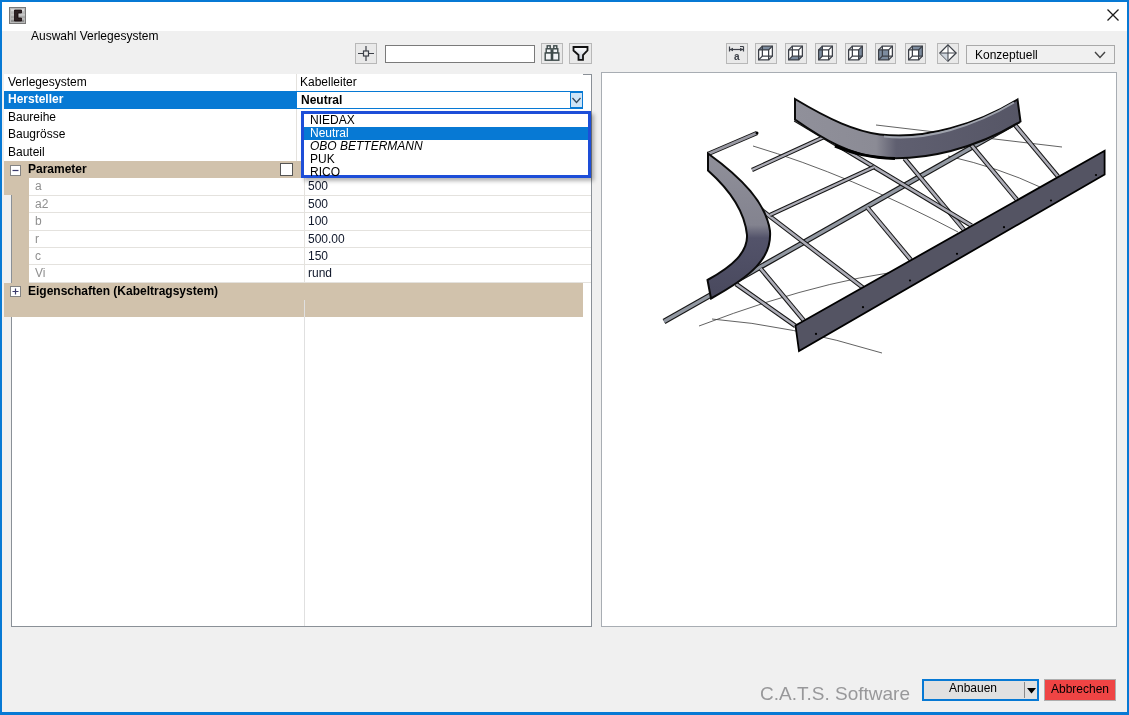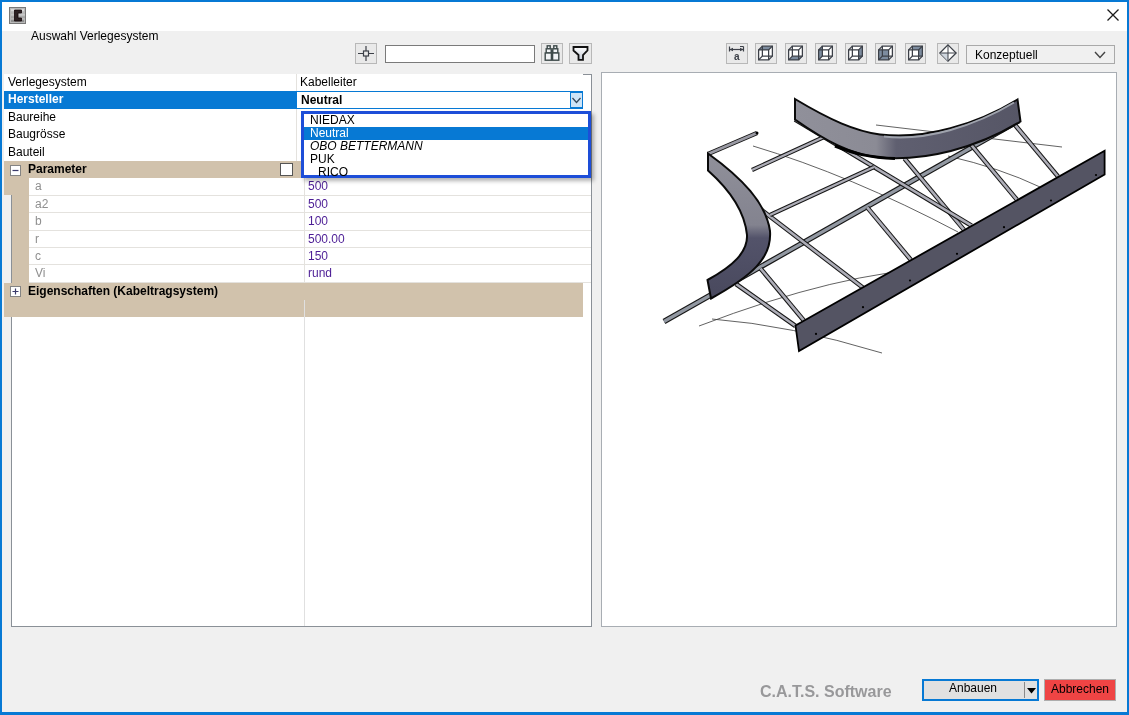--- a/index.html
+++ b/index.html
@@ -23,21 +23,21 @@
   
   .row { position:absolute; left:4px; width:579px; height:34px; line-height:17.4px; }
   .cell-l { position:absolute; left:4px; top:0; }
   .sep { border-bottom:1px solid #e4e2de; }
   .grp { background:#d1c2ac; font-weight:bold; }
   .colv { position:absolute; left:292px; top:0; width:1px; height:17.4px; background:#e4e2de; }
   .prow { position:absolute; left:12px; width:579px; height:17.4px; line-height:17.4px; background:#fff; }
   .prow::before { content:""; position:absolute; left:0; top:0; width:17px; height:17.4px; background:#d1c2ac; }
   .prow::after { content:""; position:absolute; left:17px; right:0; bottom:0; height:1px; background:#e4e2de; }
   .plabel { position:absolute; left:23px; color:#8f8f8f; }
-  .pval { position:absolute; left:296px; color:#4c1d95; }
+  .pval { position:absolute; left:296px; color:#0f172a; }
 </style>
 </head>
 <body>
 <div id="win">
   <div class="abs" id="titlebar"></div>
   <div class="abs" id="title-text">Auswahl Verlegesystem</div>
 
   <svg class="abs" style="left:9px; top:7px;" width="17" height="17" viewBox="0 0 17 17">
     <rect x="0.5" y="0.5" width="16" height="16" fill="#b9b9b9" stroke="#787878"></rect>
     <rect x="2" y="2" width="13" height="2.2" fill="#d9d9d9"></rect>
@@ -237,21 +237,21 @@
   </div>
 
   <div class="abs" style="left:304px; top:300.2px; width:1px; height:326px; background:#e0e0e0;"></div>
   <div class="abs" style="left:304px; top:178.4px; width:1px; height:104.4px; background:#e4e2de;"></div>
 
   <div class="abs" style="left:301px; top:110.5px; width:290px; height:67px; background:#fff; border:3px solid #1d4ed8; z-index:20; box-shadow:3px 3px 4px rgba(0,0,0,0.3);">
     <div style="height:13px; line-height:13px; padding-left:6px;">NIEDAX</div>
     <div style="height:13px; line-height:13px; padding-left:6px; background:#0779d4; color:#fff;">Neutral</div>
     <div style="height:13px; line-height:13px; padding-left:6px;font-style:italic;">OBO BETTERMANN</div>
     <div style="height:13px; line-height:13px; padding-left:6px;">PUK</div>
-    <div style="height:13px; line-height:13px; padding-left:14px;">RICO</div>
+    <div style="height:13px; line-height:13px; padding-left:6px;">RICO</div>
   </div>
 
   <div class="abs" id="rpanel"></div>
   <svg class="abs" style="left:602px; top:73px;" width="514" height="553" viewBox="602 73 514 553">
     <defs>
       <linearGradient id="lgTop" gradientUnits="userSpaceOnUse" x1="795" y1="0" x2="1020" y2="0">
         <stop offset="0" stop-color="#90909a"></stop>
           <stop offset="0.36" stop-color="#8b8b95"></stop>
         <stop offset="0.45" stop-color="#5f5f70"></stop>
           <stop offset="1" stop-color="#565666"></stop>
@@ -316,21 +316,21 @@
       <circle cx="816" cy="333.9" r="1.1"></circle>
         <circle cx="863" cy="307.2" r="1.1"></circle>
         <circle cx="910" cy="280.5" r="1.1"></circle>
       <circle cx="957" cy="253.8" r="1.1"></circle>
         <circle cx="1004" cy="227.2" r="1.1"></circle>
         <circle cx="1051" cy="200.5" r="1.1"></circle>
       <circle cx="1096" cy="175" r="1.1"></circle>
     </g>
   </svg>
 
-  <div class="abs" style="left:760px; top:683px; width:150px; text-align:left; font-size:16px; font-weight:bold; color:#98989a; letter-spacing:0;">C.A.T.S. Software</div>
+  <div class="abs" style="left:760px; top:683px; width:150px; text-align:right; font-size:19px; font-weight:normal; color:#98989a; letter-spacing:0;">C.A.T.S. Software</div>
   <div class="abs" style="left:922px; top:679px; width:117px; height:22px; background:#e1e1e1; border:2px solid #0779d4;"></div>
   <div class="abs" style="left:922px; top:679px; width:102px; height:22px; line-height:19px; text-align:center;">Anbauen</div>
   <div class="abs" style="left:1024px; top:682px; width:1px; height:16px; background:#8a8a8a;"></div>
   <svg class="abs" style="left:1027px; top:688px;" width="9" height="6" viewBox="0 0 9 6">
     <path d="M0,0 L9,0 L4.5,5.5 Z" fill="#000"></path>
   </svg>
   <div class="abs" style="left:1044px; top:679px; width:72px; height:22px; background:#ef4444; border:1px solid #adadad; line-height:19px; text-align:center;">Abbrechen</div>
 
   <div class="abs" id="b-top"></div>
   <div class="abs" id="b-left"></div>

